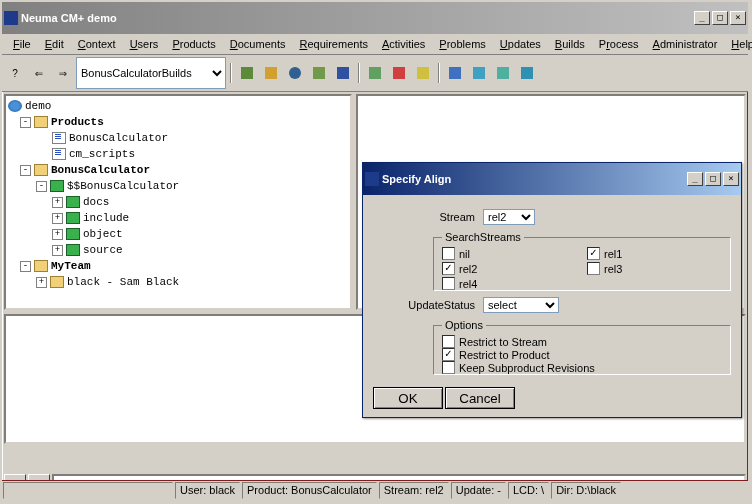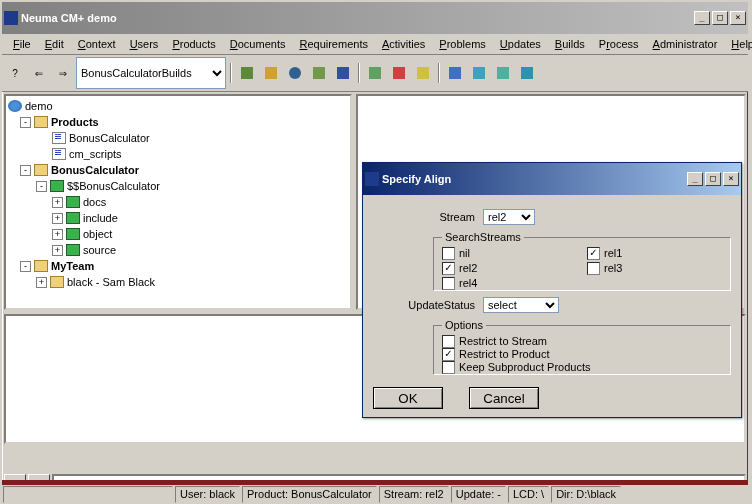--- a/index.html
+++ b/index.html
@@ -16,48 +16,48 @@
 .menu-item { padding: 2px 7px; cursor: default; }
 .menu-item span.ul { text-decoration: underline; }
 .toolbar { display: flex; align-items: center; background: #d4d0c8; padding: 2px; border-bottom: 1px solid #808080; gap: 2px; }
 .tb-btn { width: 22px; height: 22px; border: 1px solid #d4d0c8; display: flex; align-items: center; justify-content: center; font-size: 10px; }
 .tb-sep { width: 2px; height: 20px; border-left: 1px solid #808080; border-right: 1px solid #fff; margin: 0 2px; }
 select { font-size: 11px; background: #fff; border: 1px solid #7f9db9; }
 .combo-wide { width: 150px; height: 32px; }
 .tree-panel { width: 348px; background: #fff; border: 2px inset #d4d0c8; margin: 2px; overflow: auto; }
 .right-panel { flex: 1; background: #fff; border: 2px inset #d4d0c8; margin: 2px; }
 .bottom-panel { height: 130px; background: #fff; border: 2px inset #d4d0c8; margin: 2px; }
-.tree { padding: 2px; }
+.tree { padding: 2px; font-family: Liberation Mono, monospace; }
 .tree-row { display: flex; align-items: center; height: 16px; white-space: nowrap; }
 .tree-indent { display: inline-block; }
 .expander { width: 11px; height: 11px; border: 1px solid #808080; text-align: center; line-height: 8px; font-size: 9px; margin-right: 3px; background: #fff; }
 .tr-icon { width: 14px; height: 12px; margin-right: 3px; display: inline-block; }
 .globe { background: radial-gradient(#4a90d9 40%, #1a5490); border-radius: 50%; }
 .folder-closed { background: #f0d078; border: 1px solid #a08030; }
 .folder-green { background: #3cb04c; border: 1px solid #1a6028; }
 .doc-icon { background: #fff; border: 1px solid #808080; position: relative; }
 .doc-icon::after { content:""; position:absolute; top:1px; left:2px; width:6px; height:1px; background:#3050c0; box-shadow: 0 2px 0 #3050c0, 0 4px 0 #3050c0; }
 .bold { font-weight: bold; }
-.statusbar { position: absolute; bottom: 0; left: 0; right: 0; height: 20px; background: #d4d0c8; display: flex; border-top: 5px solid #7f1d1d; }
+.statusbar { position: absolute; bottom: 0; left: 0; right: 0; height: 20px; background: #d4d0c8; display: flex; border-top: 1px solid #7f1d1d; }
 .status-cell { border: 1px inset #d4d0c8; padding: 1px 4px; margin: 1px; height: 17px; }
 .input-row { display: flex; align-items: center; padding: 2px; gap: 2px; }
 .input-row input { flex: 1; height: 18px; border: 2px inset #d4d0c8; background: #fff; }
 .small-btn { width: 22px; height: 18px; background: #d4d0c8; border: 1px solid #fff; border-right-color: #404040; border-bottom-color: #404040; font-size: 9px; }
 
 .dialog { position: absolute; left: 362px; top: 162px; width: 380px; height: 256px; border: 1px solid #0a246a; background: #d4d0c8; box-shadow: 1px 1px 2px rgba(0,0,0,0.4); }
 .dialog-body { padding: 8px 10px; }
 .form-row { display: flex; align-items: center; margin: 6px 0; }
 .form-label { width: 110px; text-align: right; padding-right: 8px; }
 fieldset { border: 1px solid #fff; border-top-color: #808080; border-left-color: #808080; padding: 4px 8px 0; margin-left: 60px; }
 legend { padding: 0 3px; }
 .check-grid { display: grid; grid-template-columns: 1fr 1fr; gap: 2px 10px; }
-.chk { display: flex; align-items: flex-start; gap: 4px; }
+.chk { display: flex; align-items: center; gap: 4px; }
 .chk-box { width: 13px; height: 13px; background: #fff; border: 1px inset #808080; text-align: center; font-size: 10px; line-height: 10px; }
 .btn { min-width: 70px; height: 22px; background: #d4d0c8; border: 1px solid #000; box-shadow: inset 1px 1px 0 #fff, inset -1px -1px 0 #808080; }
-.btn-row { display: flex; gap: 26px; padding: 4px 10px; }
+.btn-row { display: flex; gap: 2px; padding: 4px 10px; }
 .icon-sq { width: 12px; height: 12px; display: inline-block; }
 </style>
 </head>
 <body>
 
 <div class="window main-window">
   <div class="titlebar titlebar-inactive">
     <span class="title-icon"></span>
     <span class="title-text">Neuma CM+ demo</span>
     <div class="title-btns">
@@ -277,21 +277,21 @@
       <label class="chk">
           <span class="chk-box"></span>
           <span>Restrict to Stream</span>
         </label>
       <label class="chk">
           <span class="chk-box">✓</span>
           <span>Restrict to Product</span>
         </label>
       <label class="chk">
           <span class="chk-box"></span>
-          <span>Keep Subproduct Products</span>
+          <span>Keep Subproduct Revisions</span>
         </label>
     </fieldset>
   </div>
   <div class="btn-row">
     <button class="btn">OK</button>
     <button class="btn">Cancel</button>
   </div>
 </div>
 
 </body></html>

